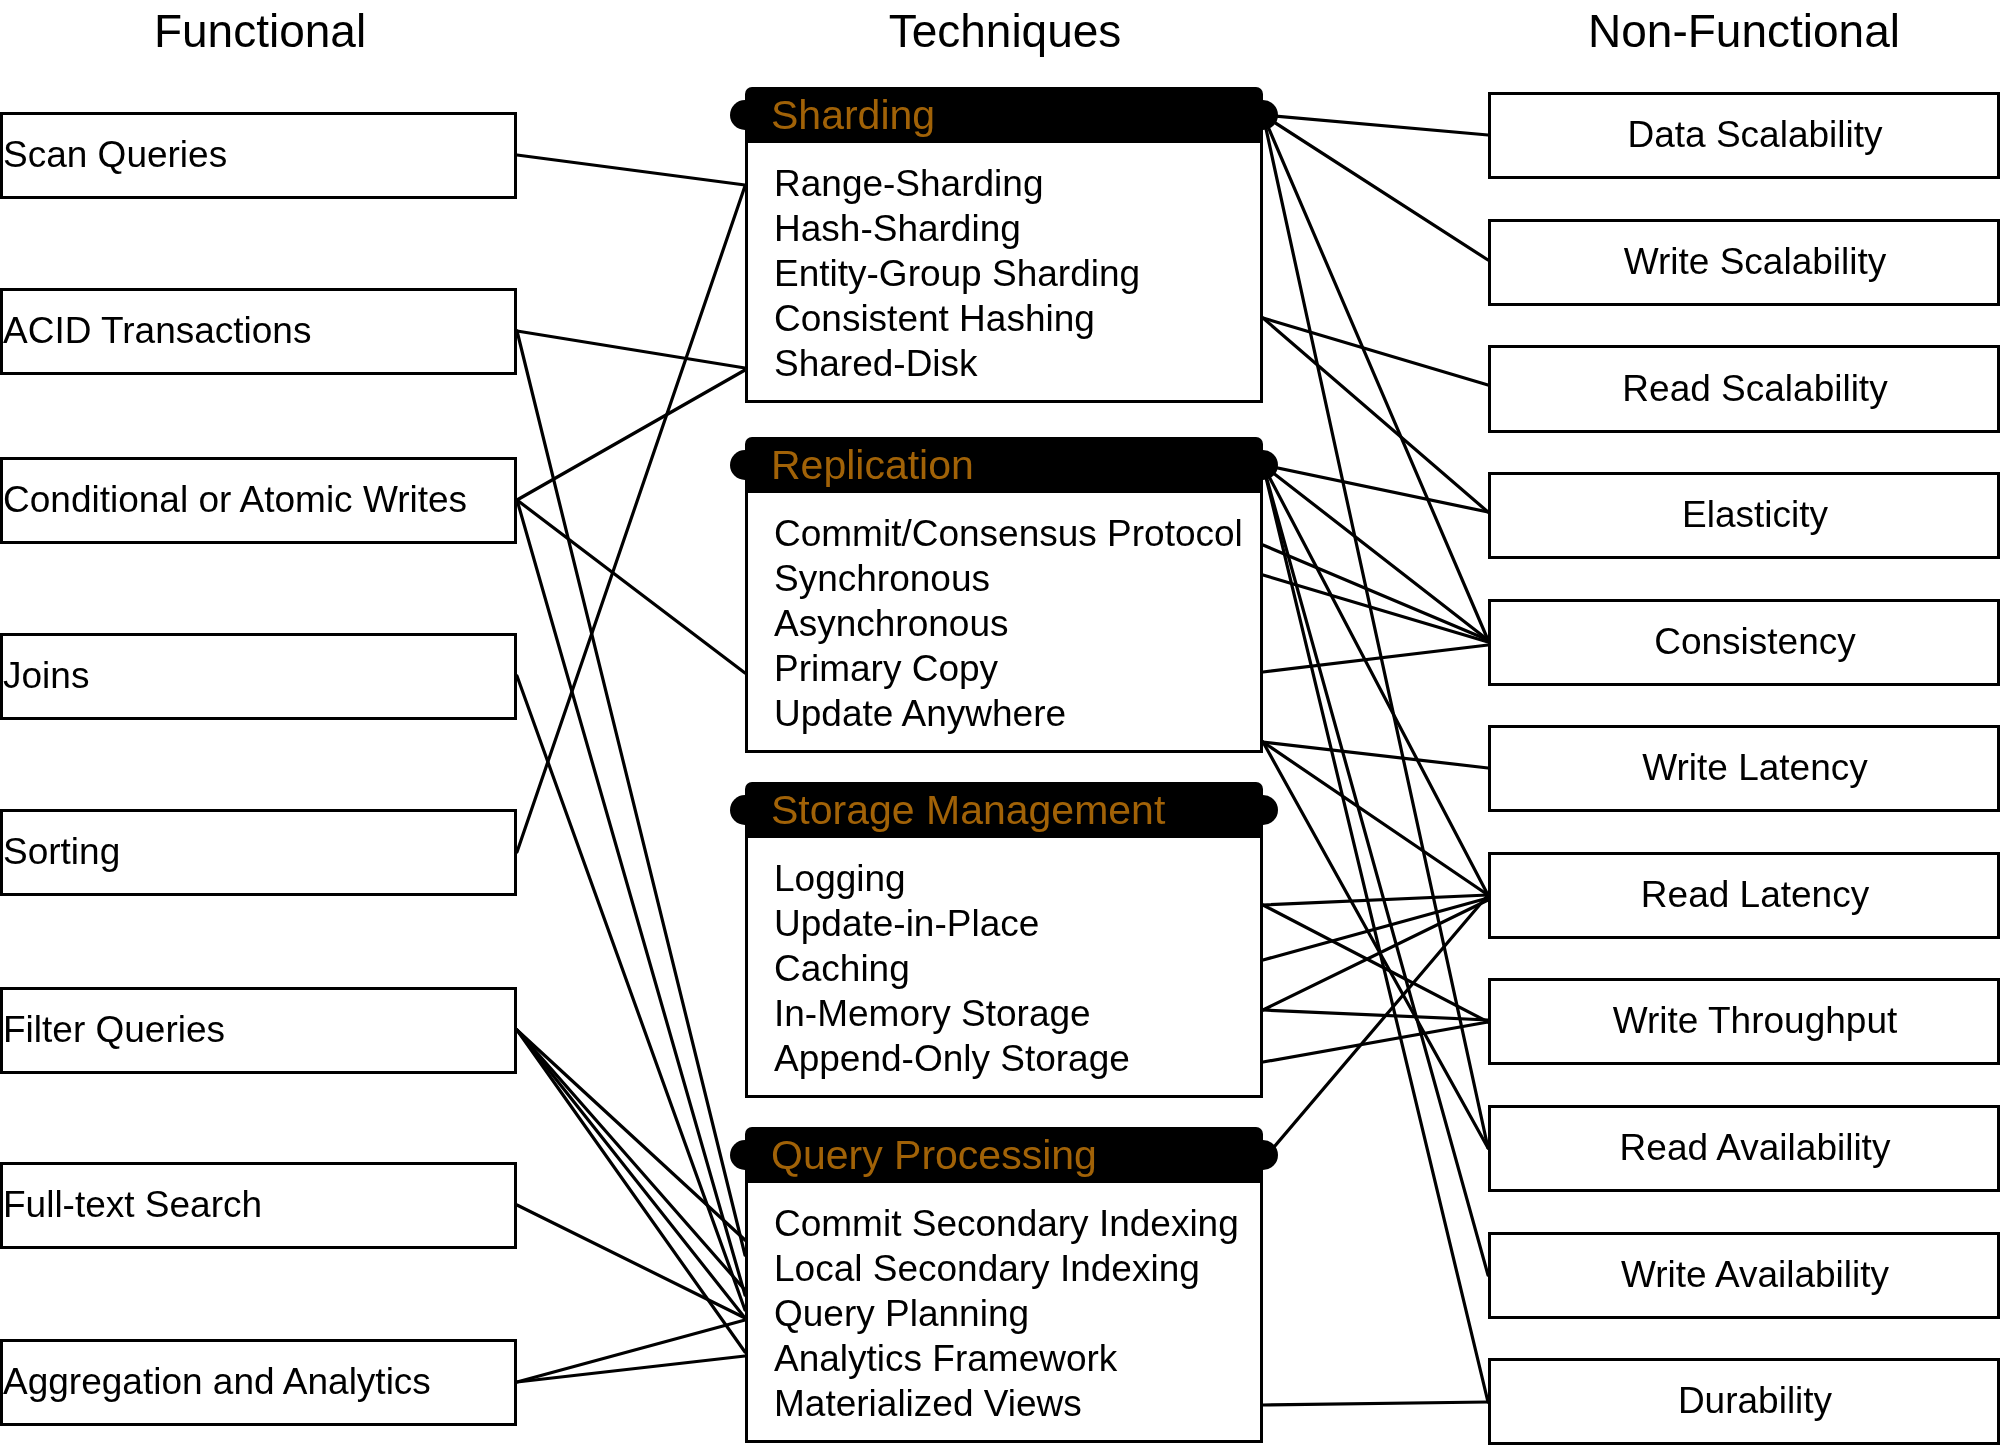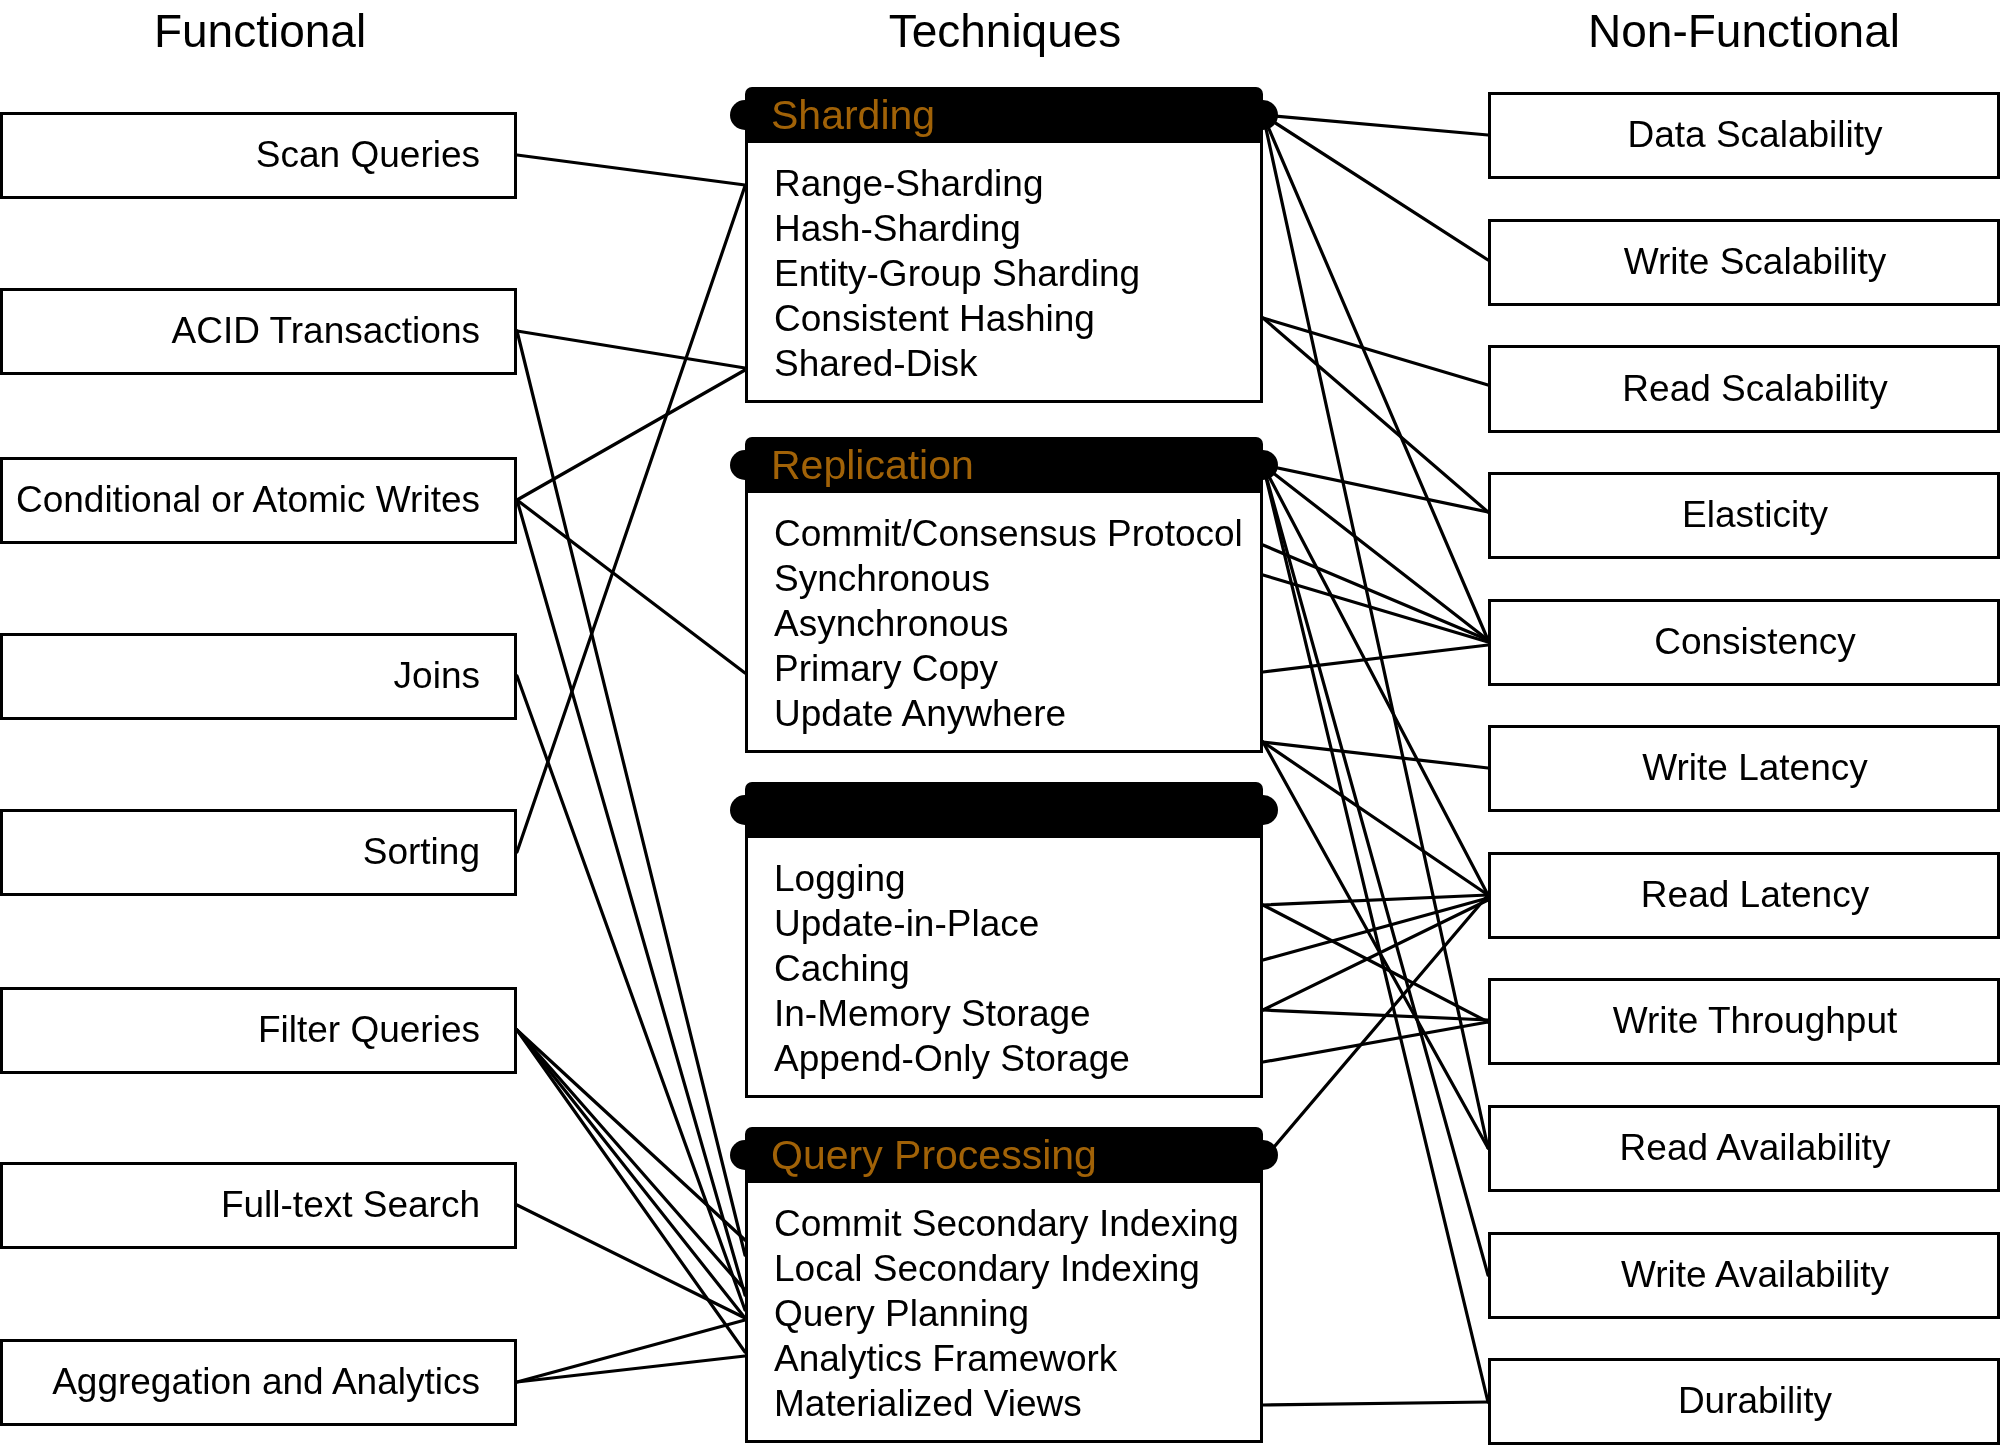--- a/index.html
+++ b/index.html
@@ -45,21 +45,20 @@
     z-index: 2;
     background: #ffffff;
     border: 3px solid #000000;
     box-sizing: border-box;
     display: flex;
     align-items: center;
     font-size: 37px;
     line-height: 1.1;
   }
   .leaf-box.right-align {
-    justify-content: flex-end;
     padding-right: 34px;
   }
   .leaf-box.left-align {
     justify-content: center;
     padding-left: 22px;
   }
   
   .group-box {
     position: absolute;
     z-index: 2;
@@ -236,20 +235,21 @@
       <div class="item">Asynchronous</div>
       <div class="item">Primary Copy</div>
       <div class="item">Update Anywhere</div>
     </div>
   </div>
 
   <div class="group-box" style="left:745px; top:782px; width:518px;">
     <div class="group-head">
       <span class="knob left"></span>
       <span class="knob right"></span>
+      <span>Storage Management</span>
     </div>
     <div class="group-body">
       <div class="item">Logging</div>
       <div class="item">Update-in-Place</div>
       <div class="item">Caching</div>
       <div class="item">In-Memory Storage</div>
       <div class="item">Append-Only Storage</div>
     </div>
   </div>
 

